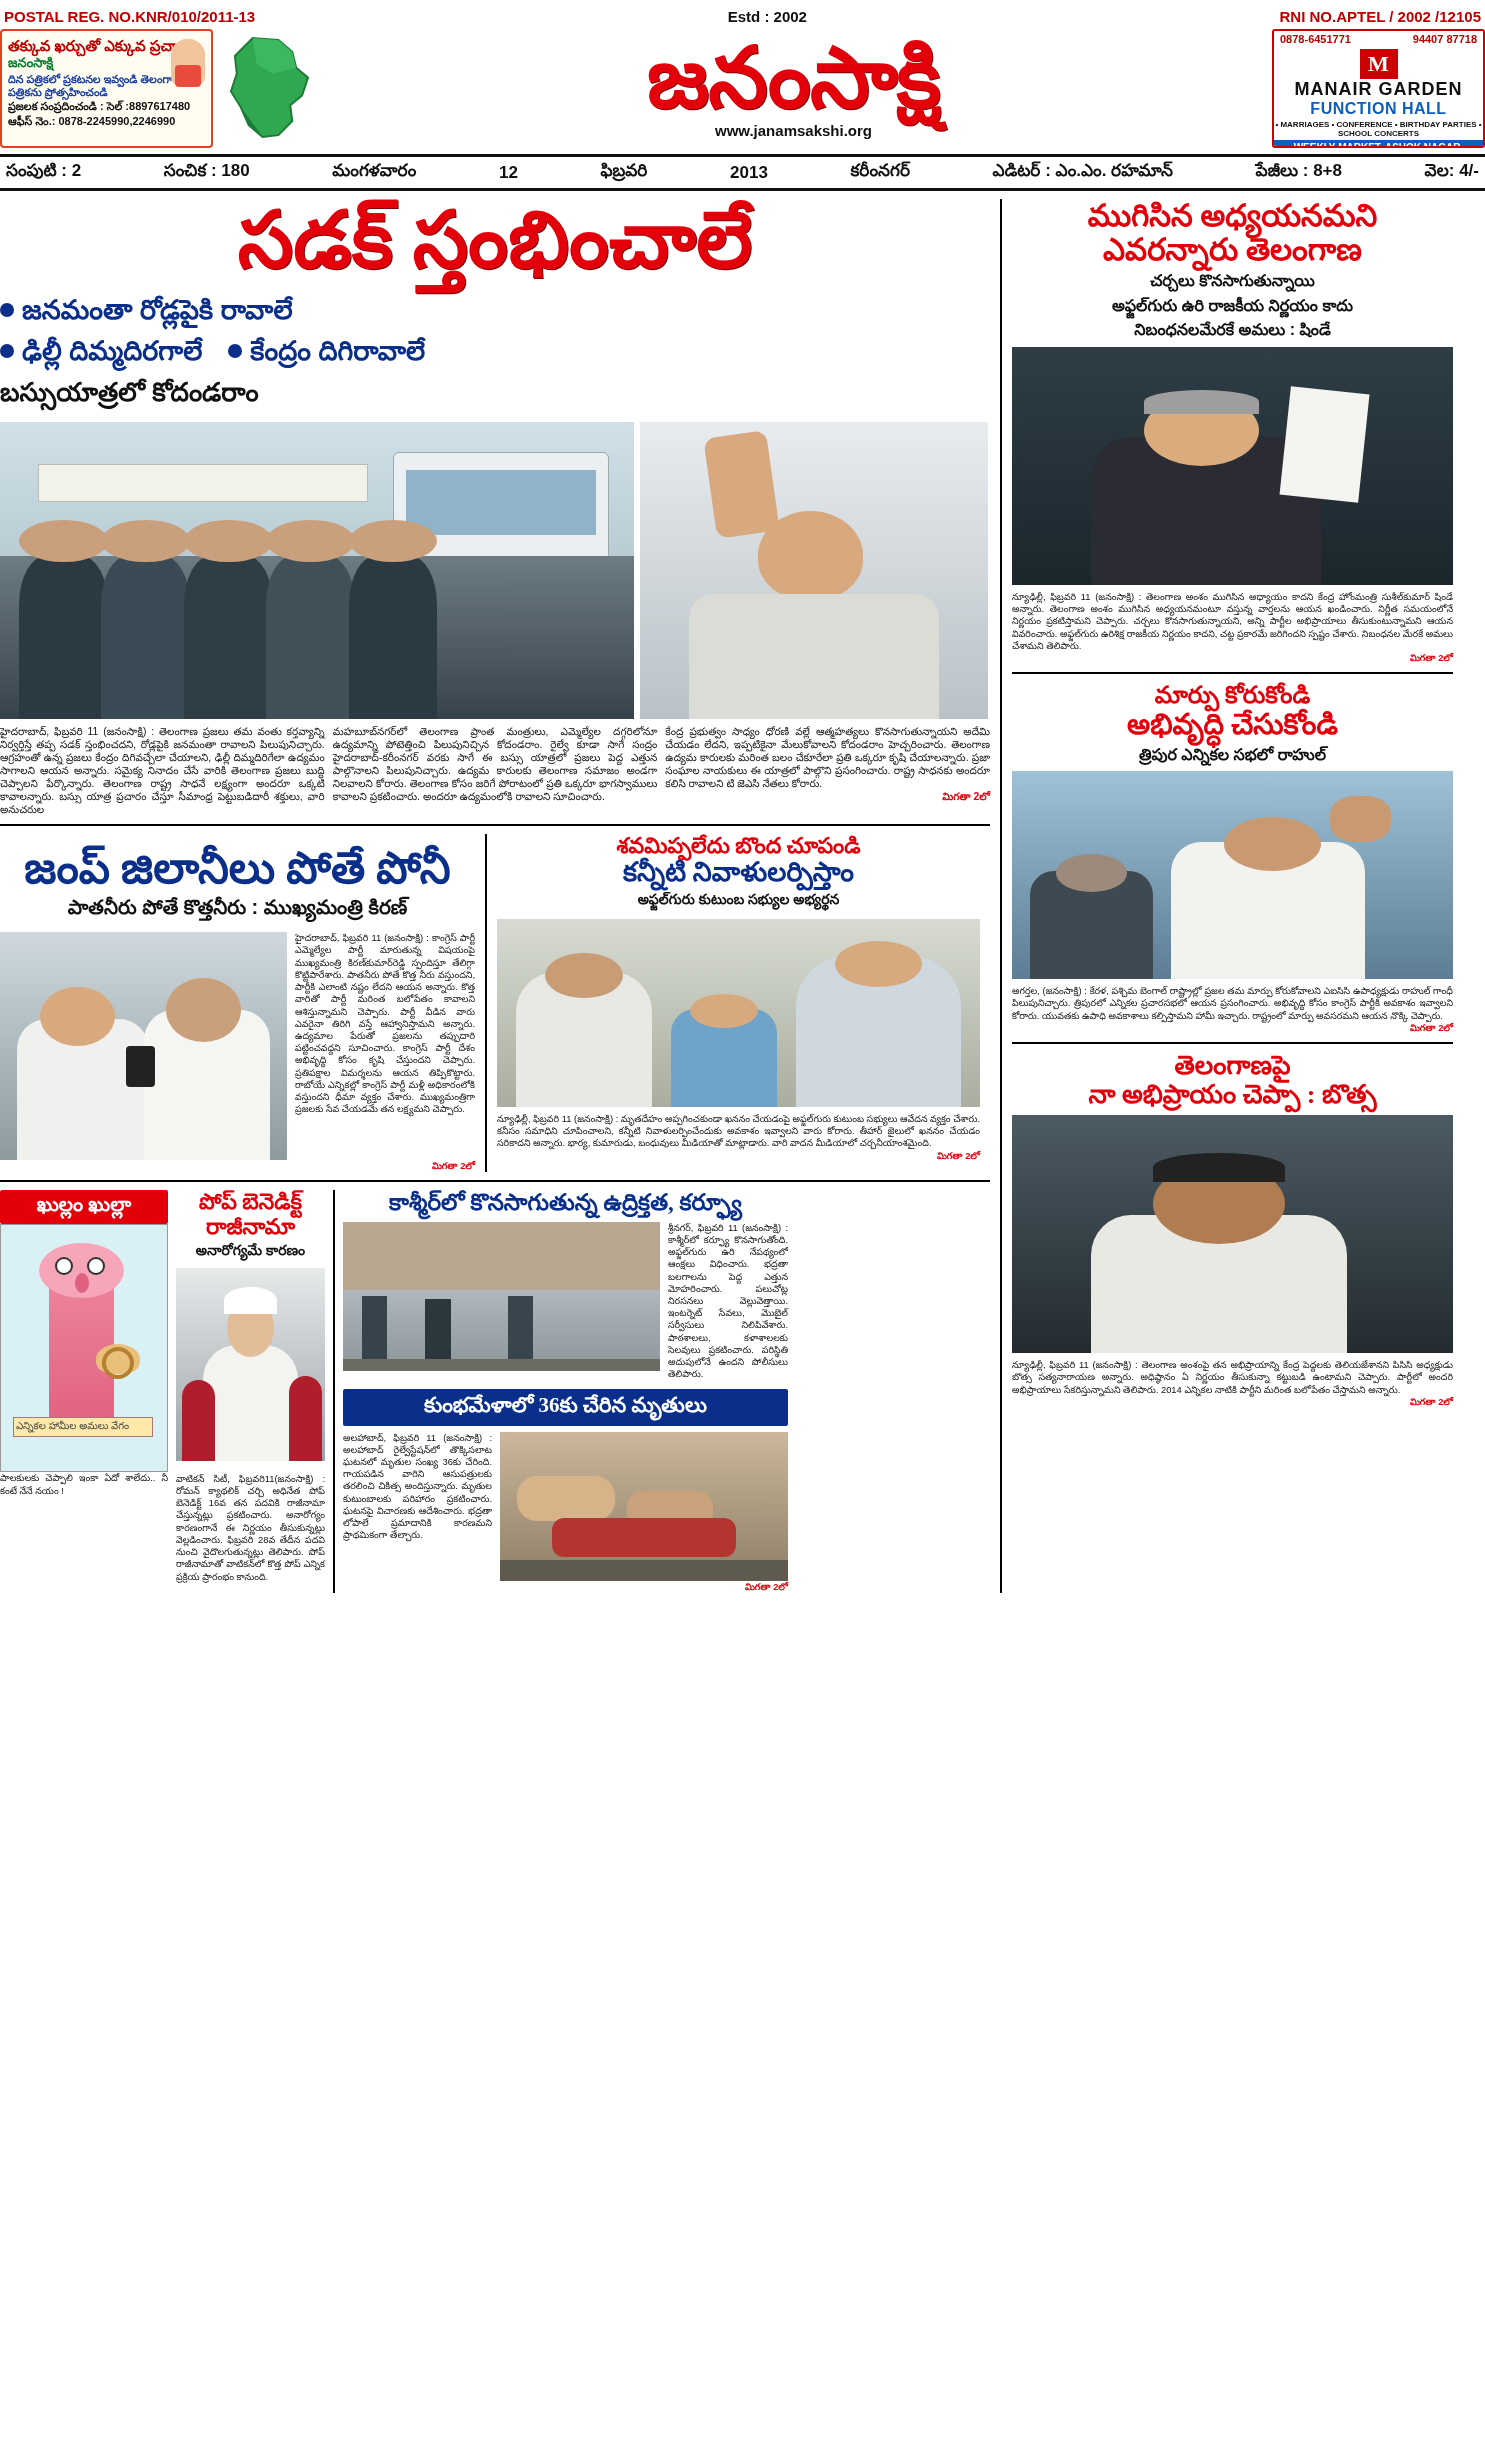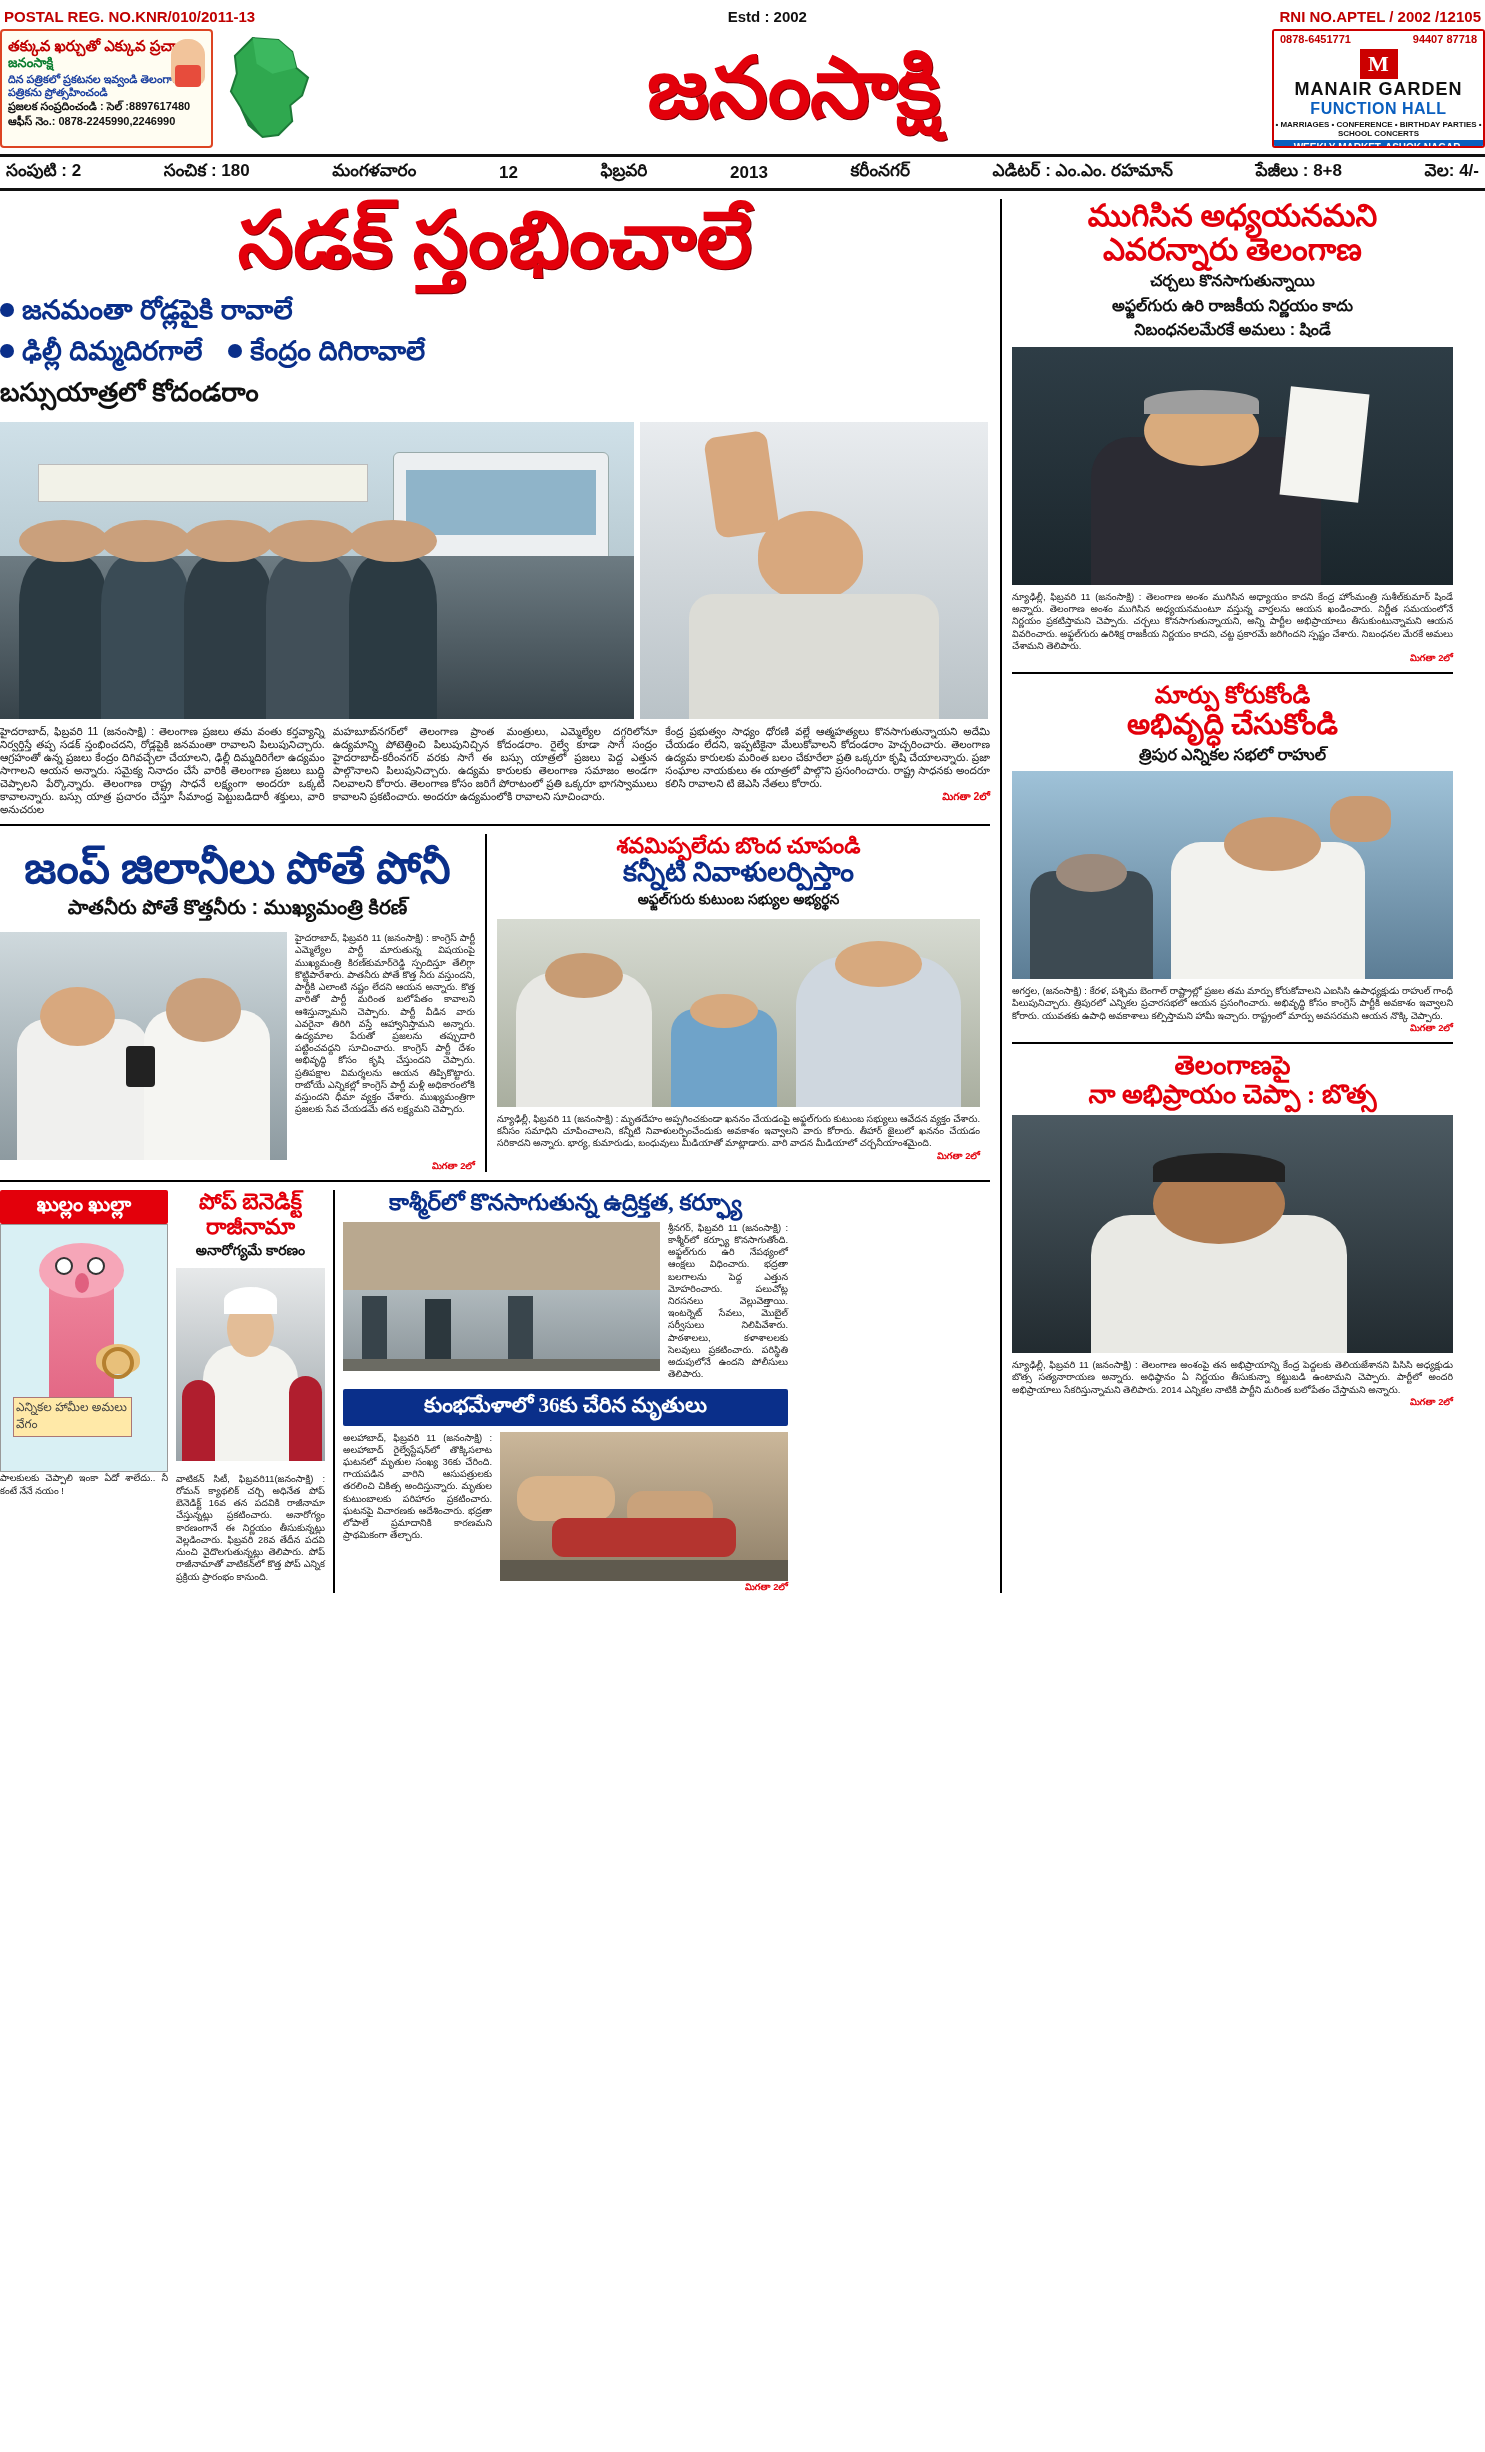--- a/index.html
+++ b/index.html
@@ -172,21 +172,21 @@
   }
   .cartoon .face {
     position:absolute; left:38px; top:18px; width:85px; height:55px;
     background:#f6a6b8; border-radius:50%;
   }
   .cartoon .eye { position:absolute; width:18px; height:18px; background:#fff; border:2px solid #333; border-radius:50%; top:14px;}
   .cartoon .eye.l{ left:16px;} .cartoon .eye.r{ left:48px;}
   .cartoon .nose { position:absolute; left:36px; top:30px; width:14px;height:20px;background:#e0607f;border-radius:50%;}
   .cartoon .snail { position:absolute; left:95px; top:119px; width:44px; height:30px; background:#e8c07a; border-radius:50% 50% 40% 40%; }
   .cartoon .snail:after{content:"";position:absolute;left:6px;top:3px;width:24px;height:24px;border:4px solid #b5802f;border-radius:50%;}
-  .cartoon .sign { position:absolute; left:12px; bottom:34px; width:119px; background:#ffe9a8; border:1px solid #a77; font-size:12px; padding:2px; color:#444;}
+  .cartoon .sign { position:absolute; left:12px; bottom:34px; width:140px; background:#ffe9a8; border:1px solid #a77; font-size:10px; padding:2px; color:#444;}
 
   
   .ph { position:relative; width:100%; background:#b7c6cc; overflow:hidden; }
   .ph .sky { position:absolute; inset:0; background:linear-gradient(#cfe0e8,#9fb3bb); }
   .ph .crowd { position:absolute; left:0; right:0; bottom:0; height:55%; background:linear-gradient(#6d7b82,#37434a); }
   .ph .figure { position:absolute; bottom:0; width:14%; height:55%; background:#2b3a42; border-radius:30% 30% 0 0;}
   .ph .head { position:absolute; width:100%; height:26%; top:-22%; background:#caa07c; border-radius:50%;}
   .ph.person .face { position:absolute; left:32%; top:18%; width:36%; height:46%; background:#d8a87e; border-radius:50% 50% 45% 45%; }
   .ph.person .body { position:absolute; left:14%; bottom:0; width:72%; height:40%; background:#e9e9e9; border-radius:24px 24px 0 0;}
 </style>
@@ -215,20 +215,21 @@
     <div class="logo-map">
       <svg viewBox="0 0 92 110" xmlns="http://www.w3.org/2000/svg">
         <path d="M30 4 L56 6 L70 18 L74 34 L86 44 L80 62 L68 72 L70 88 L56 102 L40 104 L26 92 L18 74 L8 58 L14 40 L12 22 Z" fill="#2fa84f" stroke="#1d7a38" stroke-width="2"></path>
         <path d="M30 4 L56 6 L70 18 L74 34 L50 40 L34 30 Z" fill="#3cb85f"></path>
         <path d="M18 74 L40 104 L26 92 Z" fill="#1d7a38"></path>
       </svg>
     </div>
 
     <div class="title-block">
       <div class="title-main">జనంసాక్షి</div>
+      <div class="title-url">www.janamsakshi.org</div>
     </div>
 
     <div class="ad-right">
       <div class="phones">
         <span>0878-6451771</span>
         <span>94407 87718</span>
       </div>
       <div class="mark">M</div>
       <div class="nm">MANAIR GARDEN</div>
       <div class="fh">FUNCTION HALL</div>

